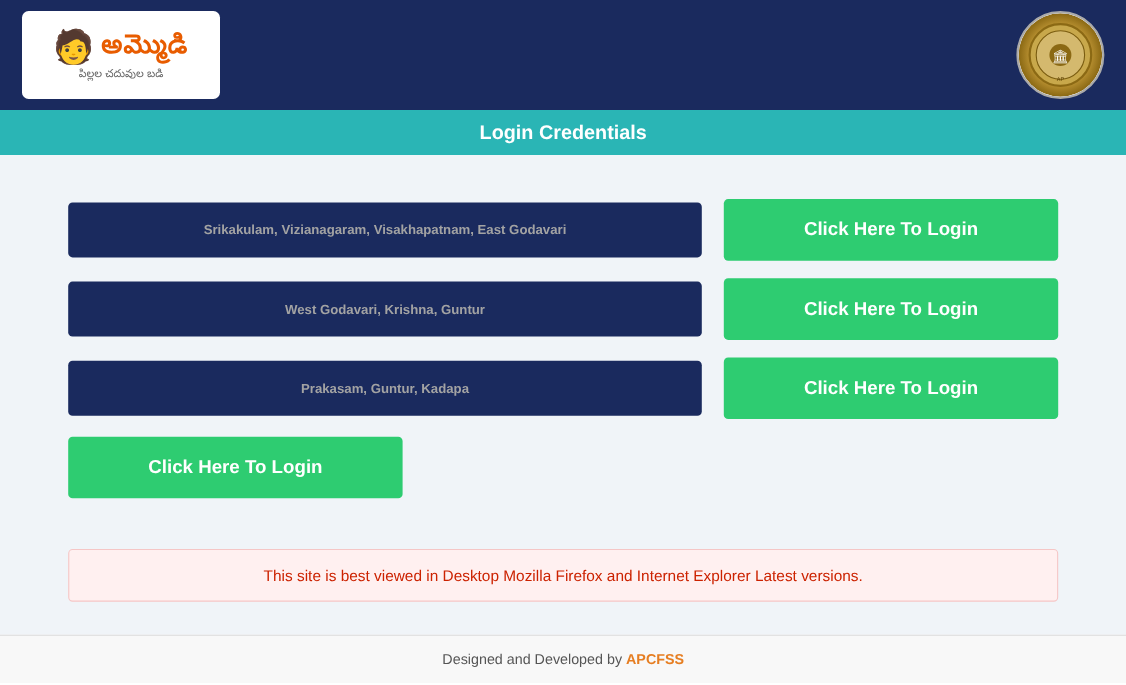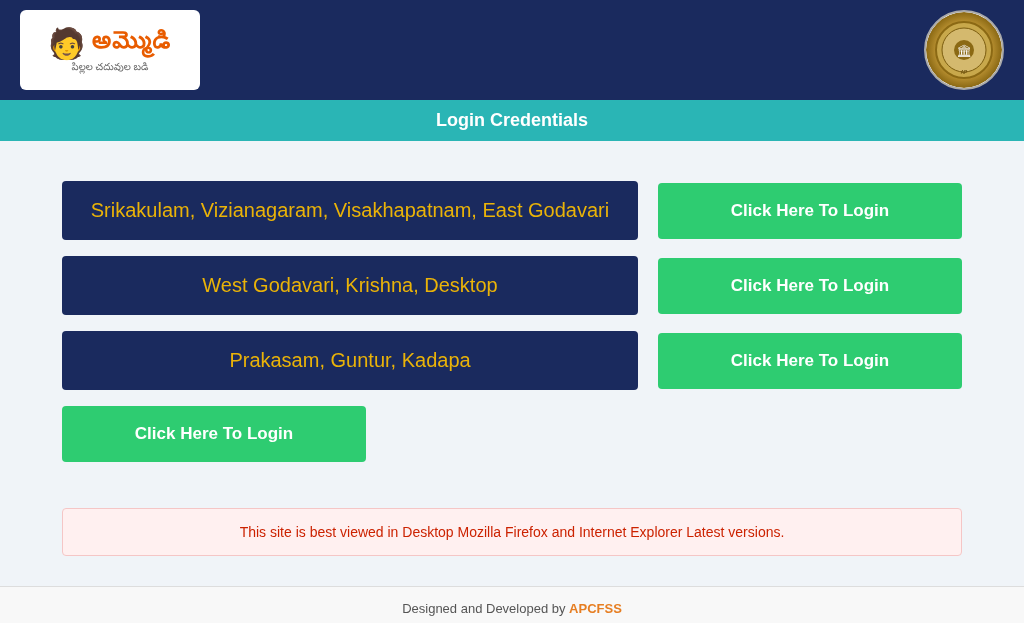--- a/index.html
+++ b/index.html
@@ -98,23 +98,23 @@
     }
 
     .login-row {
       display: flex;
       align-items: center;
       gap: 20px;
     }
 
     .district-label {
       background: #1a2a5e;
-      color: #eab308;
-      font-size: 20px;
-      font-weight: 400;
+      color: #a3a3a3;
+      font-size: 12px;
+      font-weight: 700;
       padding: 18px 20px;
       border-radius: 4px;
       flex: 1;
       text-align: center;
     }
 
     .login-btn {
       background: #2ecc71;
       color: white;
       font-size: 17px;
@@ -208,21 +208,21 @@
   <span>Login Credentials</span>
 </div>
 
 <main class="main-content">
   <div class="login-rows">
   <div class="login-row">
         <div class="district-label">Srikakulam, Vizianagaram, Visakhapatnam, East Godavari</div>
         <button class="login-btn">Click Here To Login</button>
       </div>
       <div class="login-row">
-        <div class="district-label">West Godavari, Krishna, Desktop</div>
+        <div class="district-label">West Godavari, Krishna, Guntur</div>
         <button class="login-btn">Click Here To Login</button>
       </div>
       <div class="login-row">
         <div class="district-label">Prakasam, Guntur, Kadapa</div>
         <button class="login-btn">Click Here To Login</button>
       </div>
       <div class="login-row">
         <button class="login-btn">Click Here To Login</button>
       </div>
     </div>

